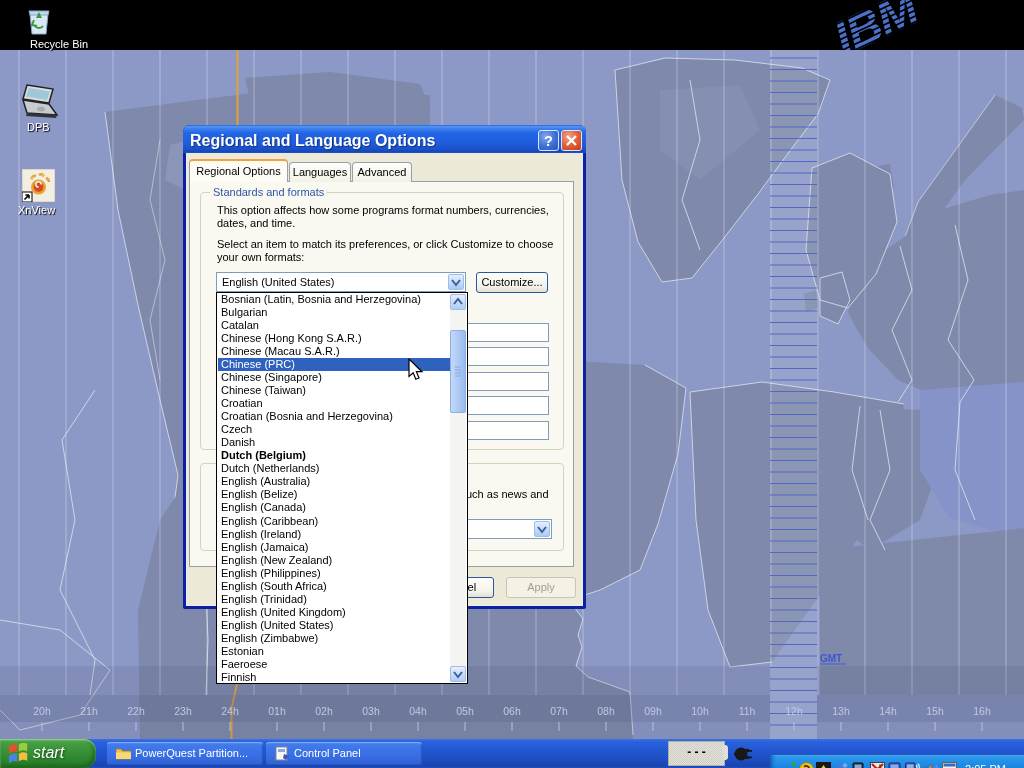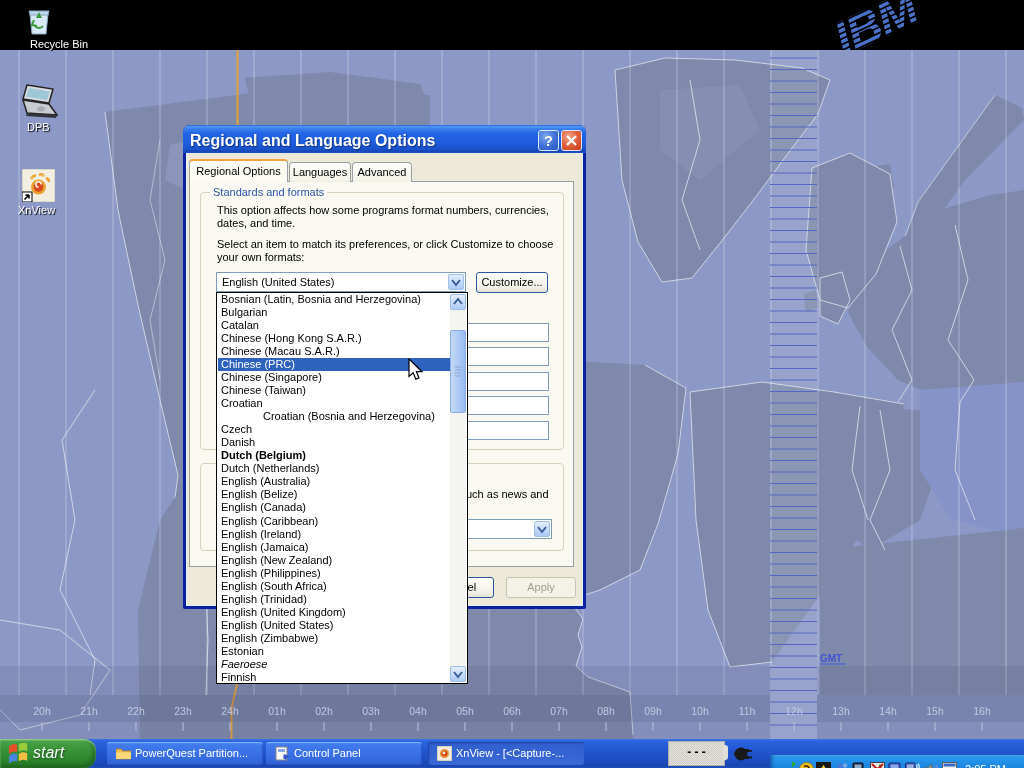--- a/index.html
+++ b/index.html
@@ -325,40 +325,40 @@
 <div id="ddl">
     <div class="li" style="top: 0px;">Bosnian (Latin, Bosnia and Herzegovina)</div>
     <div class="li" style="top: 13.03px;">Bulgarian</div>
     <div class="li" style="top: 26.06px;">Catalan</div>
     <div class="li" style="top: 39.09px;">Chinese (Hong Kong S.A.R.)</div>
     <div class="li" style="top: 52.12px;">Chinese (Macau S.A.R.)</div>
     <div class="li lisel" style="top: 65.15px;">Chinese (PRC)</div>
     <div class="li" style="top: 78.18px;">Chinese (Singapore)</div>
     <div class="li" style="top: 91.21px;">Chinese (Taiwan)</div>
     <div class="li" style="top: 104.24px;">Croatian</div>
-    <div class="li" style="top: 117.27px; margin-left: 42px;">Croatian (Bosnia and Herzegovina)</div>
+    <div class="li" style="top: 117.27px;">Croatian (Bosnia and Herzegovina)</div>
     <div class="li" style="top: 130.3px;">Czech</div>
     <div class="li" style="top: 143.33px;">Danish</div>
     <div class="li" style="top: 156.36px; font-weight: bold;">Dutch (Belgium)</div>
     <div class="li" style="top: 169.39px;">Dutch (Netherlands)</div>
     <div class="li" style="top: 182.42px;">English (Australia)</div>
     <div class="li" style="top: 195.45px;">English (Belize)</div>
     <div class="li" style="top: 208.48px;">English (Canada)</div>
     <div class="li" style="top: 221.51px;">English (Caribbean)</div>
     <div class="li" style="top: 234.54px;">English (Ireland)</div>
     <div class="li" style="top: 247.57px;">English (Jamaica)</div>
     <div class="li" style="top: 260.6px;">English (New Zealand)</div>
     <div class="li" style="top: 273.63px;">English (Philippines)</div>
     <div class="li" style="top: 286.66px;">English (South Africa)</div>
     <div class="li" style="top: 299.69px;">English (Trinidad)</div>
     <div class="li" style="top: 312.72px;">English (United Kingdom)</div>
     <div class="li" style="top: 325.75px;">English (United States)</div>
     <div class="li" style="top: 338.78px;">English (Zimbabwe)</div>
     <div class="li" style="top: 351.81px;">Estonian</div>
-    <div class="li" style="top: 364.84px; font-style: italic;">Faeroese</div>
+    <div class="li" style="top: 364.84px;">Faeroese</div>
     <div class="li" style="top: 377.87px;">Finnish</div>
     <div id="sbar">
       <div class="sbtn" style="top:0;"><svg width="14" height="14" viewBox="0 0 14 14">
           <path d="M3 9 L7 4 L11 9" fill="none" stroke="#3C5E98" stroke-width="2"></path>
         </svg></div>
       <div class="sbtn" style="bottom:0;"><svg width="14" height="14" viewBox="0 0 14 14">
           <path d="M3 5 L7 10 L11 5" fill="none" stroke="#3C5E98" stroke-width="2"></path>
         </svg></div>
       <div id="sthumb"><svg width="14" height="81" viewBox="0 0 14 81">
           <g stroke="#89A8DC" stroke-width="1">
@@ -395,29 +395,20 @@
 <div class="lbl">PowerQuest Partition...</div>
 </div>
 <div class="taskbtn" id="tb2" style="left:266px;width:156px;">
 <svg class="ticon" viewBox="0 0 15 15">
         <rect x="1" y="1" width="11" height="13" fill="#F8F8F8" stroke="#888"></rect>
         <rect x="3" y="3" width="7" height="3" fill="#88A8E8"></rect>
         <path d="M9 8 L14 10 L11 14 L8 12 Z" fill="#3858C8"></path>
       </svg>
 <div class="lbl">Control Panel</div>
 </div>
-<div class="taskbtn" id="tb3" style="left:428px;width:156px;">
-<svg class="ticon" viewBox="0 0 15 15">
-        <rect x="0" y="0" width="15" height="15" fill="#F0EDE0" stroke="#C0B890"></rect>
-        <circle cx="7.5" cy="7.5" r="4.5" fill="#E89030"></circle>
-        <circle cx="7.5" cy="7.5" r="2.8" fill="#D04018"></circle>
-        <circle cx="7" cy="7" r="1.4" fill="#F0EDE0"></circle>
-      </svg>
-<div class="lbl">XnView - [&lt;Capture-...</div>
-</div>
 <div id="graybox">- - -</div>
 <div id="graynub"></div>
 <svg class="abs" style="left:732px;top:6px;z-index:31;" width="22" height="18" viewBox="0 0 22 18">
 <circle cx="9" cy="9" r="6.5" fill="#181818"></circle>
 <rect x="13" y="4" width="4" height="3" fill="#181818"></rect>
 <rect x="13" y="11" width="4" height="3" fill="#181818"></rect>
 <rect x="16" y="5" width="4" height="1.8" fill="#181818"></rect>
 <rect x="16" y="11.5" width="4" height="1.8" fill="#181818"></rect>
 <rect x="2" y="8" width="4" height="2" fill="#181818"></rect>
 </svg>

